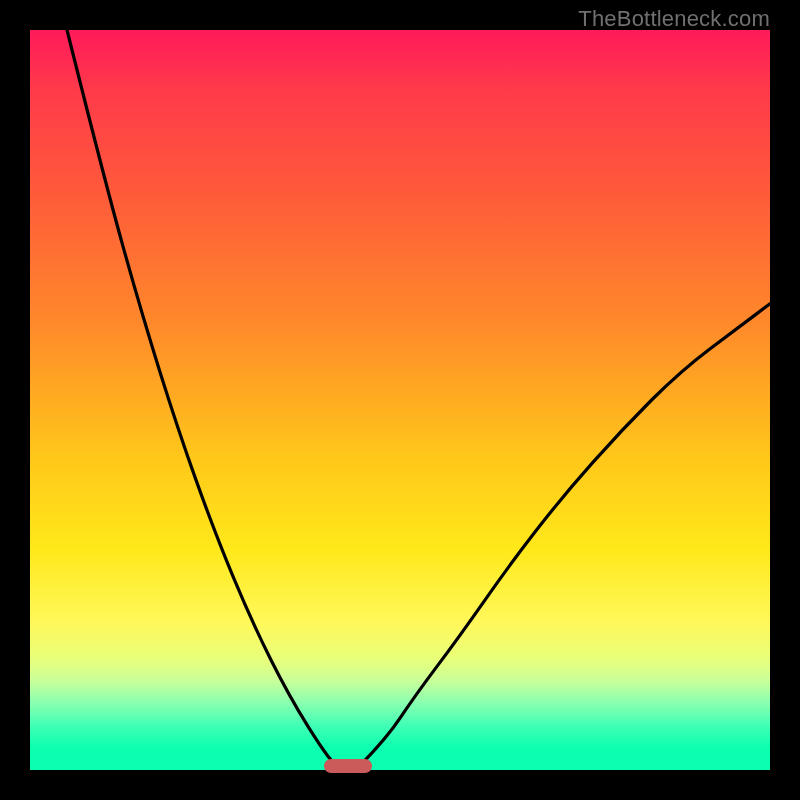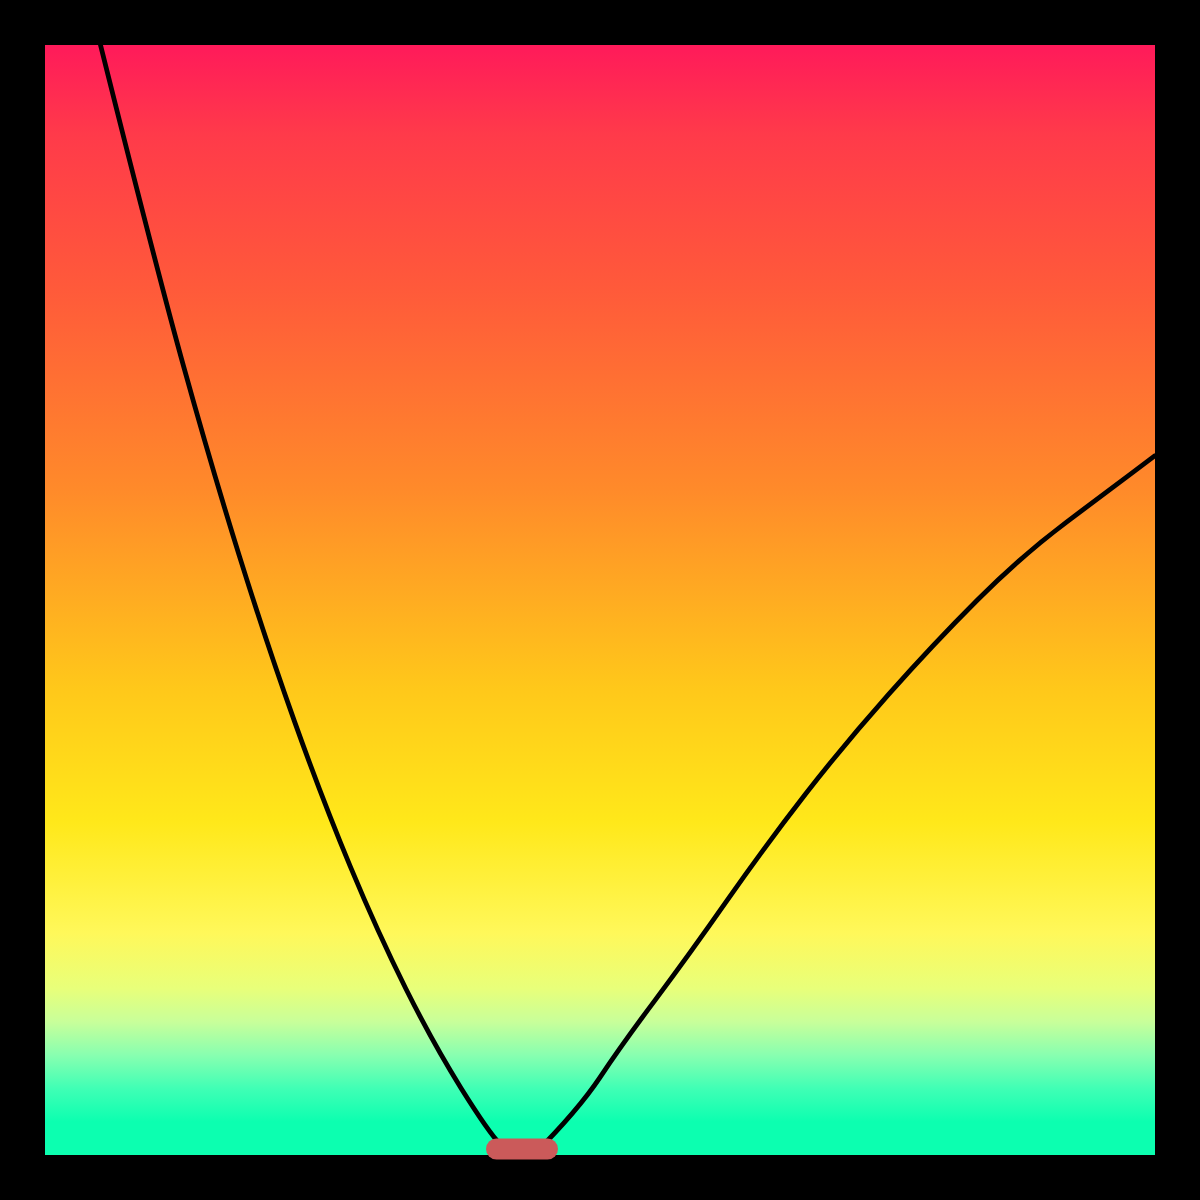--- a/index.html
+++ b/index.html
@@ -65,20 +65,21 @@
     border-radius: 7px;
   }
 </style>
 </head>
 <body>
 
 <div class="frame">
 
   <div class="plot-area"></div>
 
+  <div class="watermark">TheBottleneck.com</div>
 
   <svg class="curves" viewBox="0 0 740 740" preserveAspectRatio="none">
     <path id="path-left" stroke="#000" stroke-width="3.2" fill="none" stroke-linecap="round" stroke-linejoin="round" d="M 37 0 Q 74 148 92.5 214.6 Q 111 281.2 129.5 340.4 Q 148 399.59999999999997 166.5 451.4 Q 185 503.2 203.5 547.6 Q 222 592 240.5 629 Q 259 666 277.5 695.6 Q 296 725.2 303.4 732.6 T 310.8 740"></path>
     <path id="path-right" stroke="#000" stroke-width="3.2" fill="none" stroke-linecap="round" stroke-linejoin="round" d="M 325.6 740 Q 355.2 710.4 370 688.2 Q 384.8 666 407 636.4 Q 429.2 606.8 455.1 569.8 Q 481 532.8 506.9 499.5 Q 532.8 466.2 562.4 432.9 Q 592 399.59999999999997 621.6 370 Q 651.2 340.4 680.8 318.2 Q 710.4 296 725.2 284.9 T 740 273.8"></path>
   </svg>
 
   <div class="marker" id="min-marker" style="width: 48.1px; left: 324.15px; top: 759px;"></div>
 
 </div>
 

